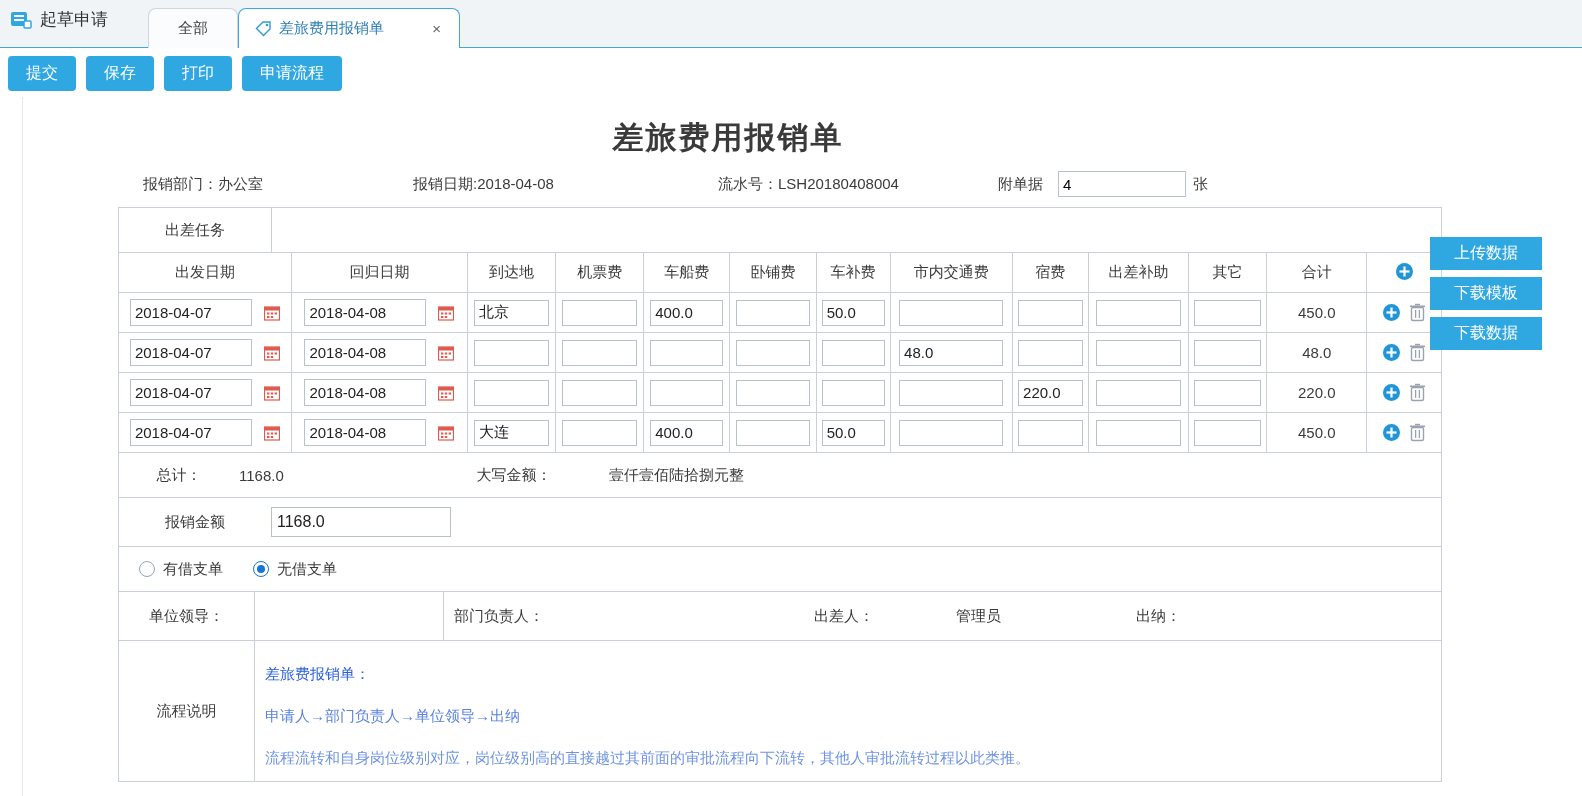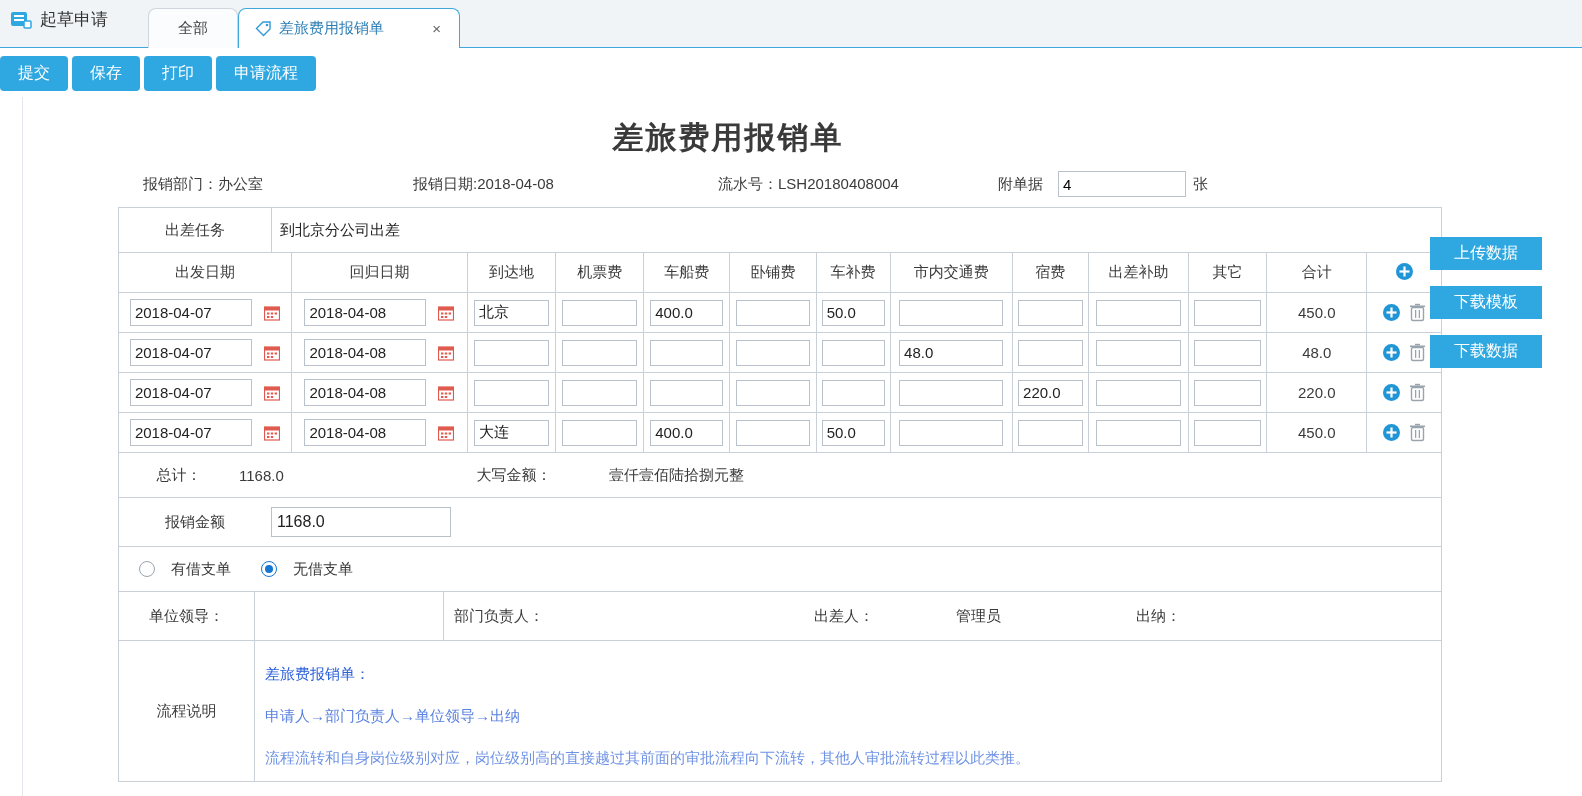--- a/index.html
+++ b/index.html
@@ -81,21 +81,22 @@
 
   
   .toolbar {
     position: absolute;
     left: 0; top: 49px;
     width: 1582px;
     height: 48px;
     background: #ffffff;
     display: flex;
     align-items: center;
-    gap: 4px;
+    gap: 10px;
+    padding-left: 8px;
     box-sizing: border-box;
   }
   .tbtn {
     background: #2fa8e1;
     color: #ffffff;
     border: none;
     border-radius: 4px;
     font-size: 16px;
     font-family: "Liberation Sans", sans-serif;
     padding: 7px 18px;
@@ -268,21 +269,21 @@
   .radio-row {
     display: flex;
     align-items: center;
     height: 44px;
     border-top: 1px solid #c9d0d7;
     font-size: 15px;
     color: #3b3b3b;
     padding-left: 20px;
     gap: 30px;
   }
-  .radio-opt { display: flex; align-items: center; gap: 16px; cursor: pointer; }
+  .radio-opt { display: flex; align-items: center; gap: 8px; cursor: pointer; }
   .radio {
     width: 14px; height: 14px;
     border: 1px solid #9aa4ae;
     border-radius: 50%;
     background: #fff;
     display: inline-block;
     position: relative;
   }
   .radio.checked { border-color: #1477d1; }
   .radio.checked::after {
@@ -334,21 +335,21 @@
   .flow-body .l1 { color: #2a5fd9; }
   .flow-body .l2 { color: #5b82df; }
   .flow-body .l3 { color: #6f93e4; }
 
   
   .side-btns {
     position: absolute;
     right: 8px; top: 140px;
     display: flex;
     flex-direction: column;
-    gap: 16px;
+    gap: 7px;
   }
   .side-btn {
     background: #2fa8e1;
     color: #fff;
     border: none;
     font-size: 16px;
     font-family: "Liberation Sans", sans-serif;
     padding: 6px 10px;
     cursor: pointer;
     width: 112px;
@@ -406,21 +407,20 @@
       <span class="lbl m3">流水号：LSH20180408004</span>
       <span class="lbl m4">附单据</span>
       <input class="attach-input" value="4" style="">
       <span class="lbl m5">张</span>
     </div>
 
     <div class="tbl">
 
       <div class="task-row">
         <div class="task-label">出差任务</div>
-        <input class="task-input" value="到北京分公司出差" style="">
       </div>
 
       <table class="grid">
         <colgroup>
           <col style="width:172px">
             <col style="width:176px">
             <col style="width:88px">
           <col style="width:88px">
             <col style="width:86px">
             <col style="width:86px">

